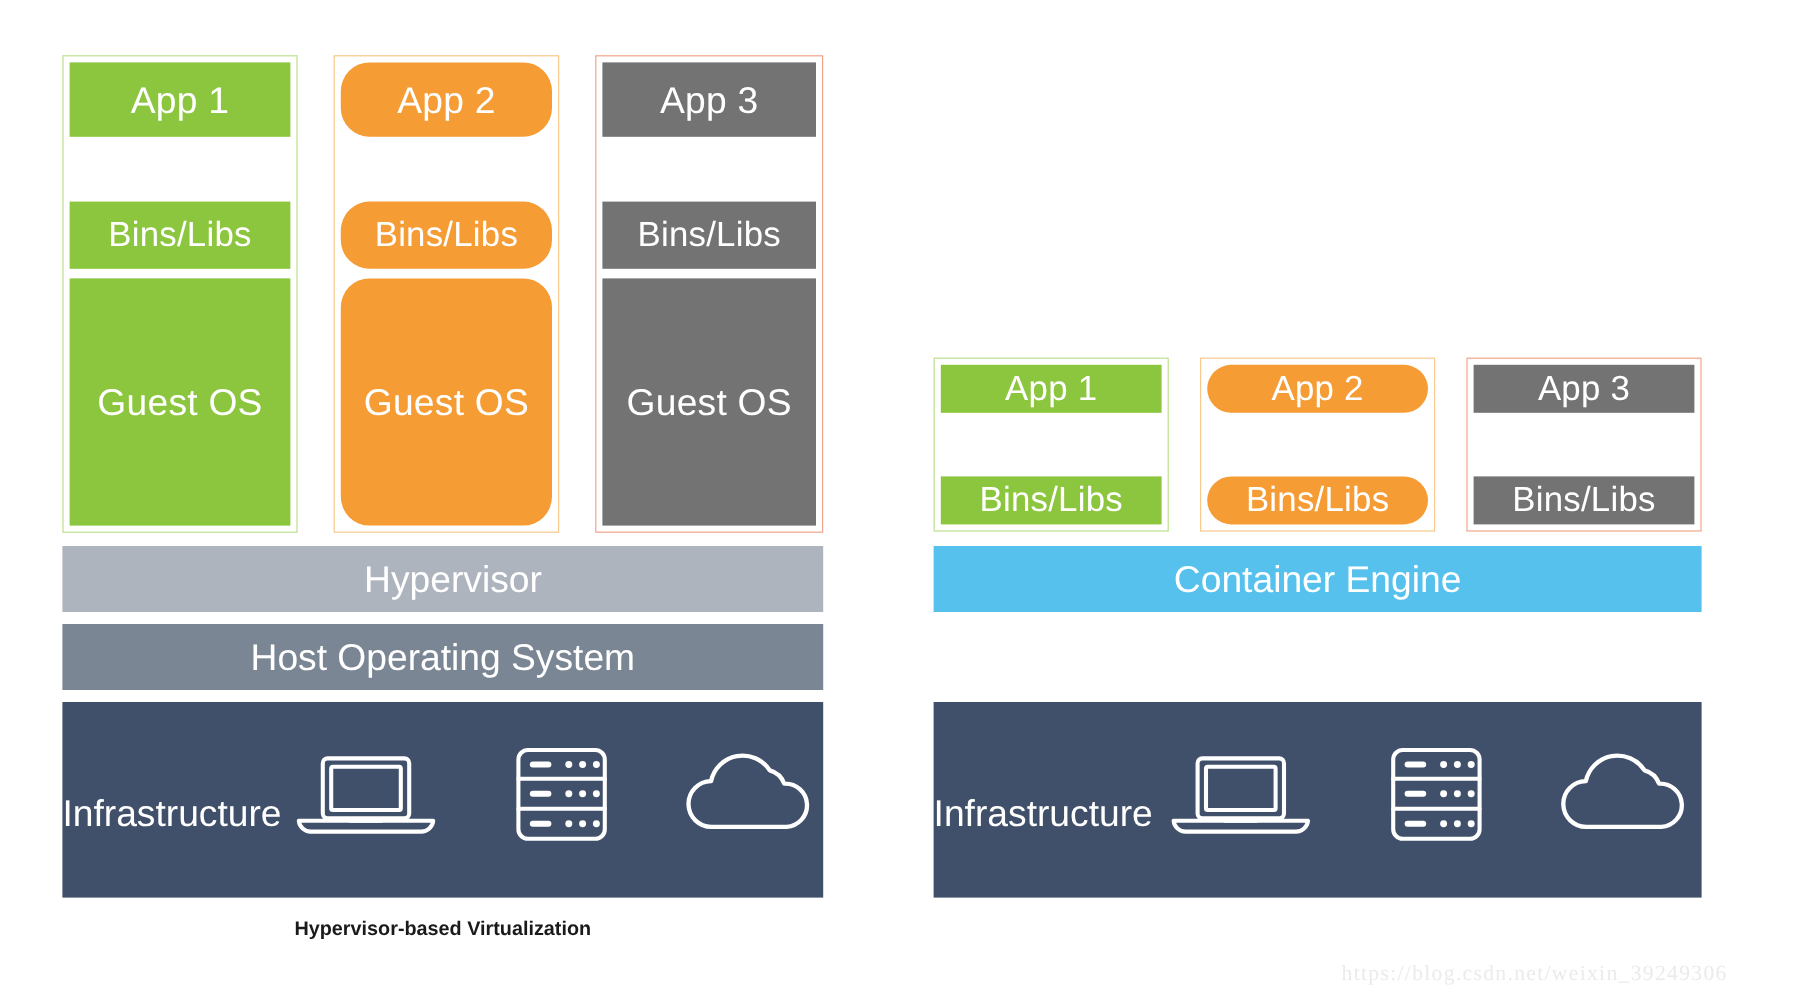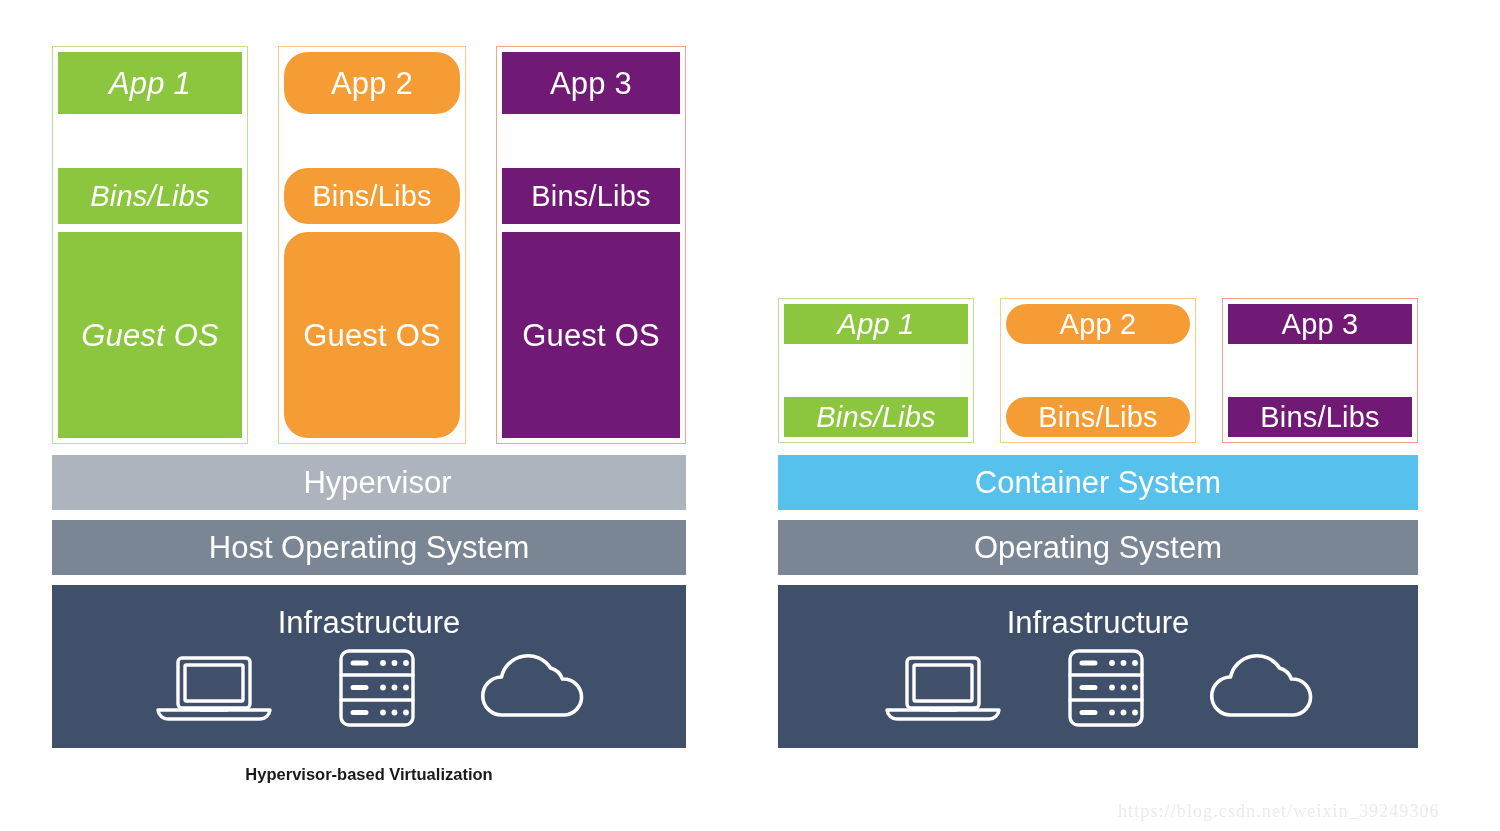--- a/index.html
+++ b/index.html
@@ -25,38 +25,38 @@
   .panel { position: absolute; }
 
   
   .vm-col {
     position: absolute;
     box-sizing: border-box;
     background: #ffffff;
     border: 1.5px solid #cfcfcf;
     padding: 5px;
   }
-  .vm-col.green  { border-color: #bde08e; font-style: italic; }
+  .vm-col.green  { border-color: #bde08e; }
   .vm-col.orange { border-color: #f7c98c; }
   .vm-col.red    { border-color: #f3a48b; }
 
   .seg {
     box-sizing: border-box;
     width: 100%;
     display: flex;
     align-items: center;
     justify-content: center;
     color: #ffffff;
     font-weight: 400;
     letter-spacing: 0.2px;
     line-height: 1;
   }
   .seg.green  { background: #8cc63e; }
   .seg.orange { background: #f59c35; border-radius: 24px; }
-  .seg.red    { background: #701a75; }
+  .seg.red    { background: #737373; }
 
   .seg-app   { height: 62px; font-size: 31px; margin-bottom: 8px; }
   .seg-bins  { height: 56px; font-size: 29px; margin-bottom: 8px; margin-top: 46px; }
   .seg-guest { flex: 1 1 auto; font-size: 31px; }
 
   .vm-col.tall  { display: flex; flex-direction: column; }
   .vm-col.short { display: flex; flex-direction: column; }
   .vm-col.short .seg-app  { height: 56px; font-size: 29px; margin-bottom: 7px; }
   .vm-col.short .seg-bins { height: 56px; font-size: 29px; margin-bottom: 0; }
 
@@ -72,21 +72,21 @@
   }
   .bar-hypervisor { background: #aeb4be; font-size: 31px; }
   .bar-engine     { background: #55c1ec; font-size: 31px; }
   .bar-os         { background: #7b8694; font-size: 31px; }
 
   .infra {
     position: absolute;
     box-sizing: border-box;
     background: #41506a;
     display: flex;
-    flex-direction: column;
+    flex-direction: row;
     align-items: center;
   }
   .infra-title {
     color: #ffffff;
     font-size: 31px;
     line-height: 1;
     margin-top: 22px;
   }
   .infra-icons {
     flex: 1 1 auto;
@@ -198,23 +198,22 @@
     <div class="vm-col short orange" style="left:260px; top:298px; width:196px; height:145px;">
       <div class="seg orange seg-app">App 2</div>
       <div class="seg orange seg-bins">Bins/Libs</div>
     </div>
 
     <div class="vm-col short red" style="left:482px; top:298px; width:196px; height:145px;">
       <div class="seg red seg-app">App 3</div>
       <div class="seg red seg-bins">Bins/Libs</div>
     </div>
 
-    <div class="bar bar-engine" style="left:38px; top:455px; width:640px; height:55px;">Container System</div>
-
-    <div class="bar bar-os" style="left:38px; top:520px; width:640px; height:55px;">Operating System</div>
+    <div class="bar bar-engine" style="left:38px; top:455px; width:640px; height:55px;">Container Engine</div>
+
 
     <div class="infra" style="left:38px; top:585px; width:640px; height:163px;">
       <div class="infra-title">Infrastructure</div>
       <div class="infra-icons">
 
         <span>
           <svg width="124" height="80" viewBox="0 0 124 80" fill="none" stroke="#ffffff" stroke-width="3.4" stroke-linejoin="round" stroke-linecap="round">
             <rect x="26" y="10" width="72" height="50" rx="4"></rect>
             <rect x="33" y="17" width="58" height="36" rx="1.5"></rect>
             <path d="M6 62 h112 a10 10 0 0 1 -10 9 H16 a10 10 0 0 1 -10 -9 z"></path>

